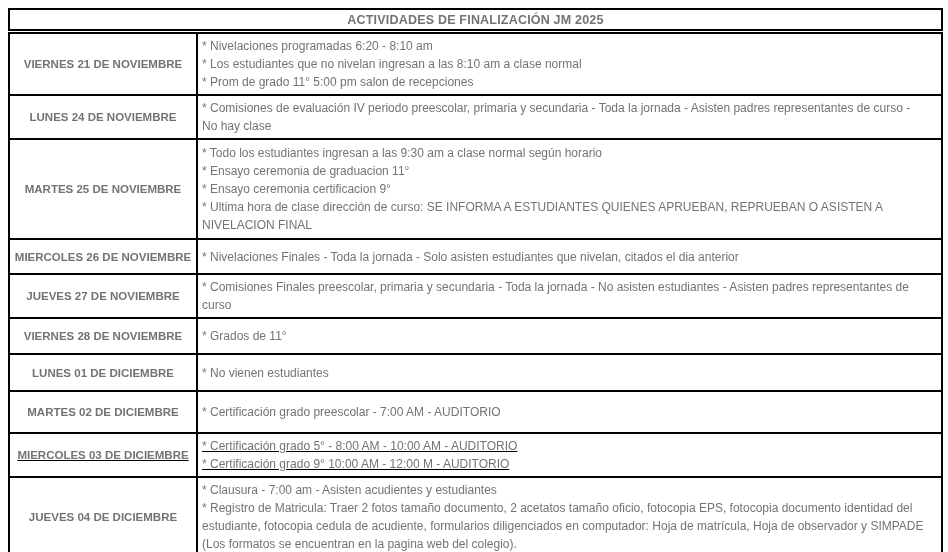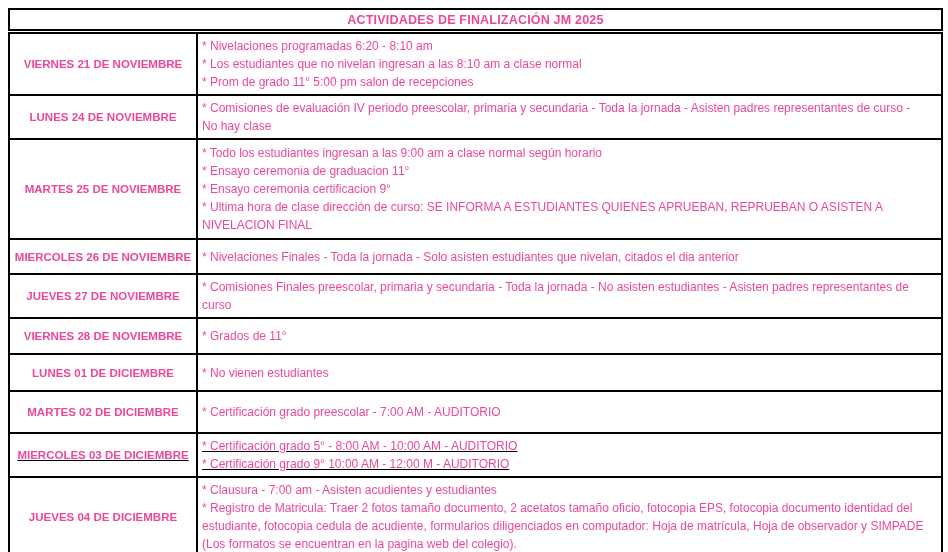--- a/index.html
+++ b/index.html
@@ -22,21 +22,21 @@
     table-layout: fixed;
     width: 933px;
     margin: 8px 0 0 8px;
     border: 2px solid #000;
   }
   col.col-date { width: 188px; }
   col.col-acts { width: 745px; }
   th, td {
     border: 2px solid #000;
     font-size: 12px;
-    color: #ec4899;
+    color: #737373;
   }
   thead th.title-cell {
     height: 17px;
     text-align: center;
     vertical-align: middle;
     font-weight: bold;
     font-size: 12.5px;
     padding: 1px 2px;
     border-bottom: 5px double #000;
     letter-spacing: 0.2px;
@@ -96,21 +96,21 @@
   </tr>
         <tr>
     <th class="date-cell">LUNES 24 DE NOVIEMBRE</th>
     <td class="act-cell">
             <div class="activity-line">* Comisiones de evaluación IV periodo preescolar, primaria y secundaria -  Toda la jornada - Asisten padres representantes de curso - No hay clase</div>
           </td>
   </tr>
         <tr>
     <th class="date-cell">MARTES 25 DE NOVIEMBRE</th>
     <td class="act-cell">
-            <div class="activity-line">* Todo los estudiantes ingresan a las 9:00 am a clase normal según horario</div>
+            <div class="activity-line">* Todo los estudiantes ingresan a las 9:30 am a clase normal según horario</div>
             <div class="activity-line">* Ensayo ceremonia de graduacion 11°</div>
             <div class="activity-line">* Ensayo ceremonia certificacion 9°</div>
             <div class="activity-line">* Ultima hora de clase dirección de curso: SE INFORMA A ESTUDIANTES QUIENES APRUEBAN, REPRUEBAN O ASISTEN A NIVELACION FINAL</div>
           </td>
   </tr>
         <tr>
     <th class="date-cell">MIERCOLES 26 DE NOVIEMBRE</th>
     <td class="act-cell">
             <div class="activity-line">* Nivelaciones Finales - Toda la jornada - Solo asisten estudiantes que nivelan, citados el dia anterior</div>
           </td>

